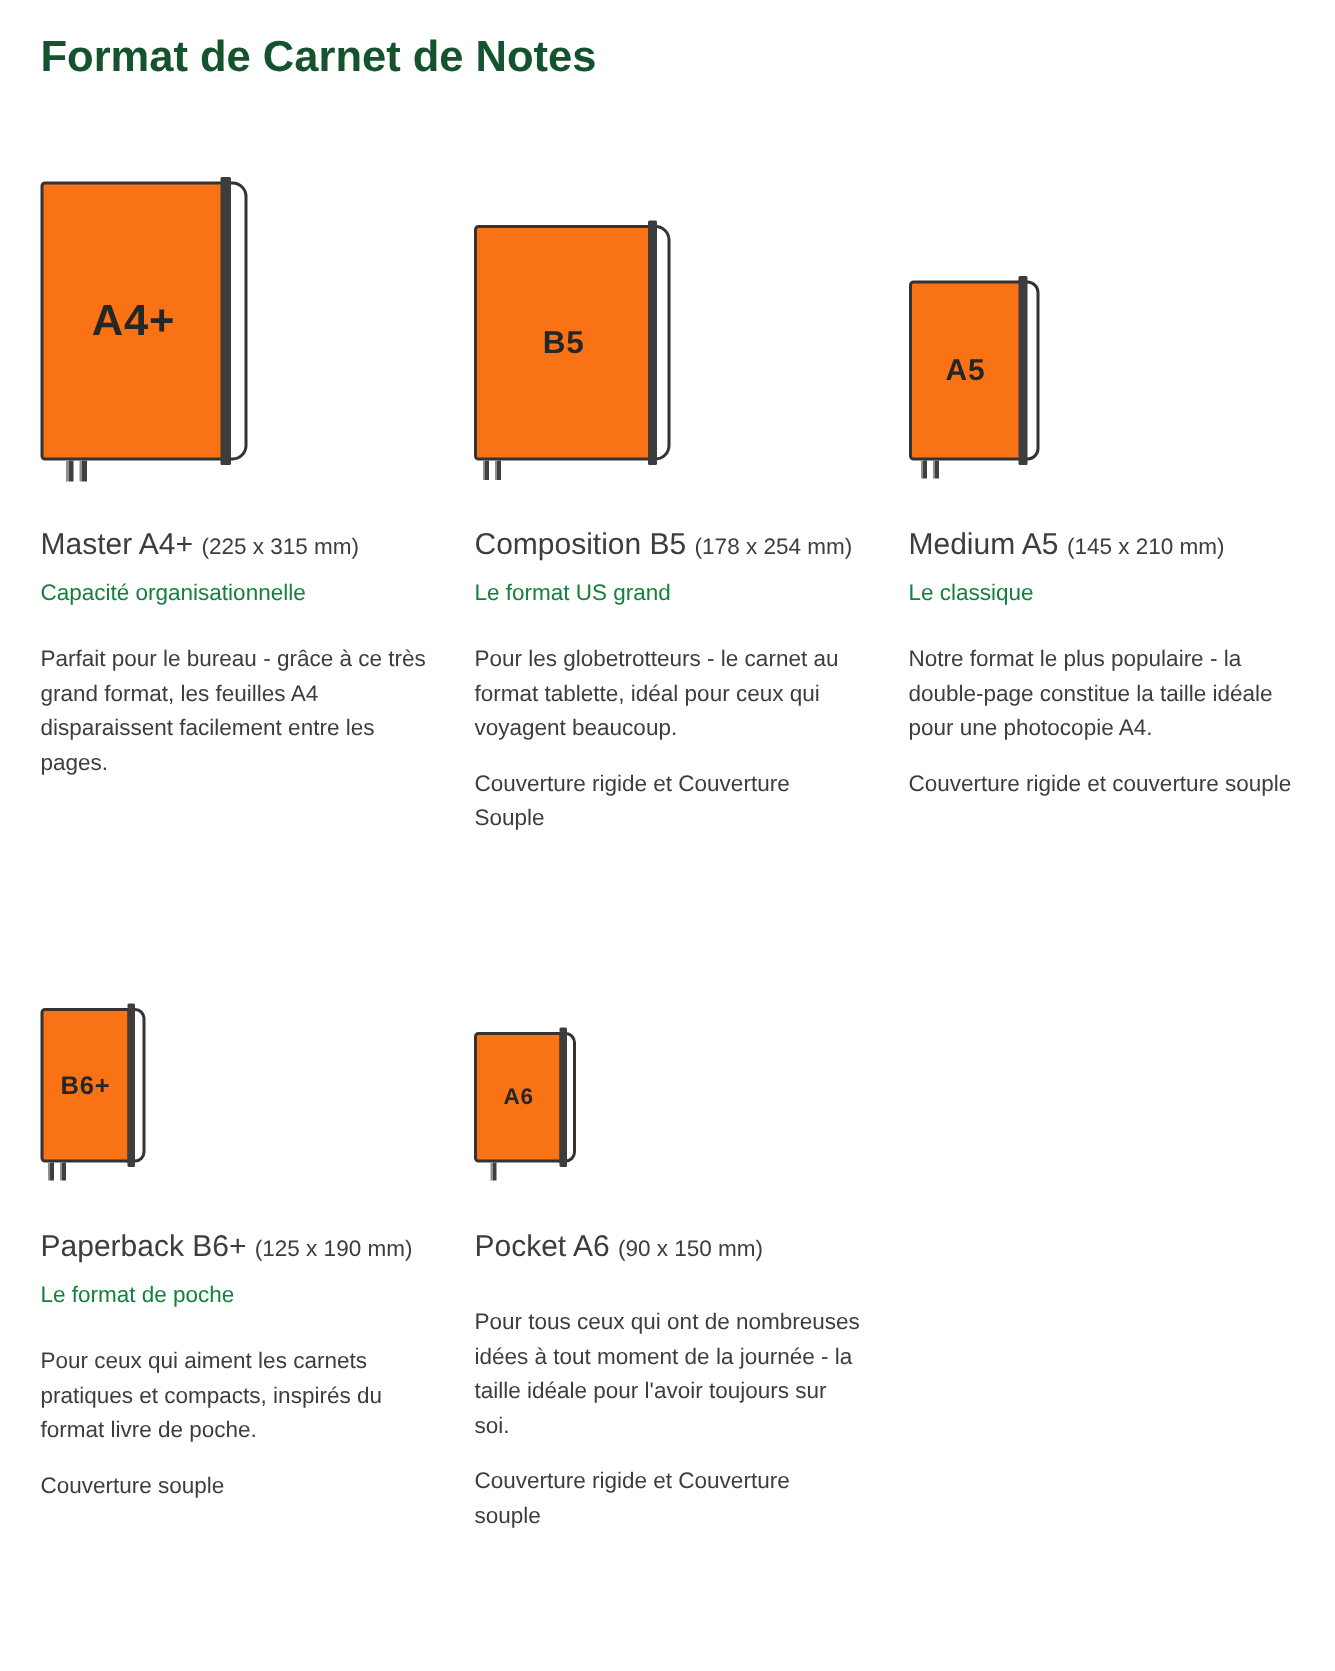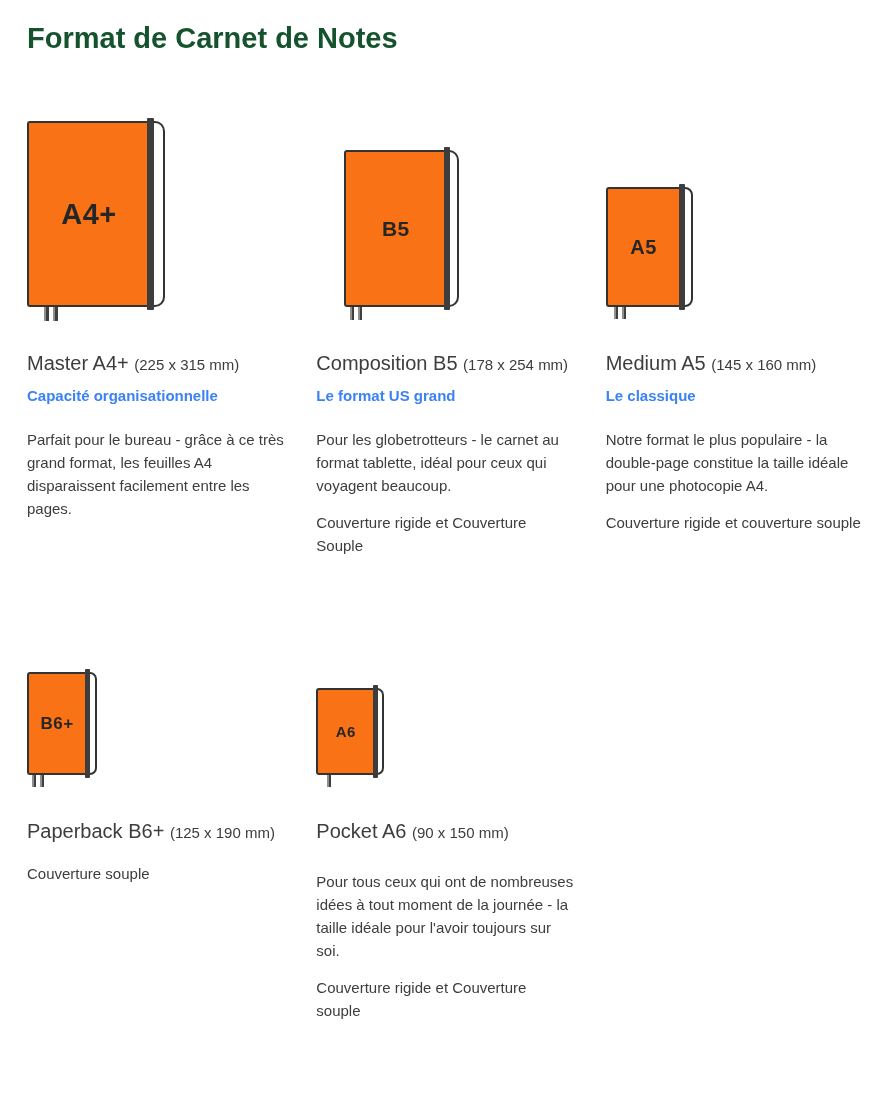--- a/index.html
+++ b/index.html
@@ -69,21 +69,21 @@
 
   
   .nb-a4p { width: 138px; height: 192px; }
   .nb-a4p .nb-cover { right: 14px; }
   .nb-a4p .nb-pages { width: 17px; }
   .nb-a4p .nb-band { right: 11px; width: 7px; }
   .nb-a4p .nb-label { font-size: 29px; }
   .nb-a4p .nb-ribbons { left: 17px; }
   .nb-a4p .ribbon { width: 5px; height: 14px; }
 
-  .nb-b5 { width: 115px; height: 163px; margin-left: 28px; }
+  .nb-b5 { width: 131px; height: 163px; }
   .nb-b5 .nb-cover { right: 12px; }
   .nb-b5 .nb-pages { width: 15px; }
   .nb-b5 .nb-band { right: 9px; width: 6px; }
   .nb-b5 .nb-label { font-size: 21px; }
   .nb-b5 .nb-ribbons { left: 6px; }
   .nb-b5 .ribbon { width: 4px; height: 13px; }
 
   .nb-a5 { width: 87px; height: 126px; }
   .nb-a5 .nb-cover { right: 11px; }
   .nb-a5 .nb-pages { width: 14px; border-radius: 0 8px 8px 0; }
@@ -113,23 +113,23 @@
     margin: 26px 0 0;
     font-size: 20px;
     font-weight: 400;
     line-height: 30px;
     color: #3d3d3d;
   }
   .fmt-dim { font-size: 15px; }
   .tagline {
     margin: 6px 0 0;
     font-size: 15px;
-    font-weight: 700;
+    font-weight: 400;
     line-height: 20px;
-    color: #3b82f6;
+    color: #15803d;
   }
   .desc { margin: 22px 0 0; font-size: 15px; line-height: 23px; }
   .covers { margin: 14px 0 0; font-size: 15px; line-height: 23px; }
 </style>
 </head>
 <body>
 
 <div class="page">
 
   <h1 class="page-title">Format de Carnet de Notes</h1>
@@ -182,41 +182,43 @@
           <div class="nb-cover">
             <span class="nb-label">A5</span>
           </div>
           <div class="nb-band"></div>
           <div class="nb-ribbons">
             <i class="ribbon"></i>
             <i class="ribbon"></i>
           </div>
         </div>
       </div>
-      <h2 class="fmt-heading"><span>Medium A5</span> <span class="fmt-dim">(145 x 160 mm)</span></h2>
+      <h2 class="fmt-heading"><span>Medium A5</span> <span class="fmt-dim">(145 x 210 mm)</span></h2>
       <p class="tagline">Le classique</p>
       <p class="desc">Notre format le plus populaire - la double-page constitue la taille idéale pour une photocopie A4.</p>
       <p class="covers">Couverture rigide et couverture souple</p>
     </section>
 
     <section class="card">
       <div class="nb-area row2">
         <div class="nb-wrap nb-b6">
           <div class="nb-pages"></div>
           <div class="nb-cover">
             <span class="nb-label">B6+</span>
           </div>
           <div class="nb-band"></div>
           <div class="nb-ribbons">
             <i class="ribbon"></i>
             <i class="ribbon"></i>
           </div>
         </div>
       </div>
       <h2 class="fmt-heading"><span>Paperback B6+</span> <span class="fmt-dim">(125 x 190 mm)</span></h2>
+      <p class="tagline">Le format de poche</p>
+      <p class="desc">Pour ceux qui aiment les carnets pratiques et compacts, inspirés du format livre de poche.</p>
       <p class="covers">Couverture souple</p>
     </section>
 
     <section class="card">
       <div class="nb-area row2">
         <div class="nb-wrap nb-a6">
           <div class="nb-pages"></div>
           <div class="nb-cover">
             <span class="nb-label">A6</span>
           </div>

